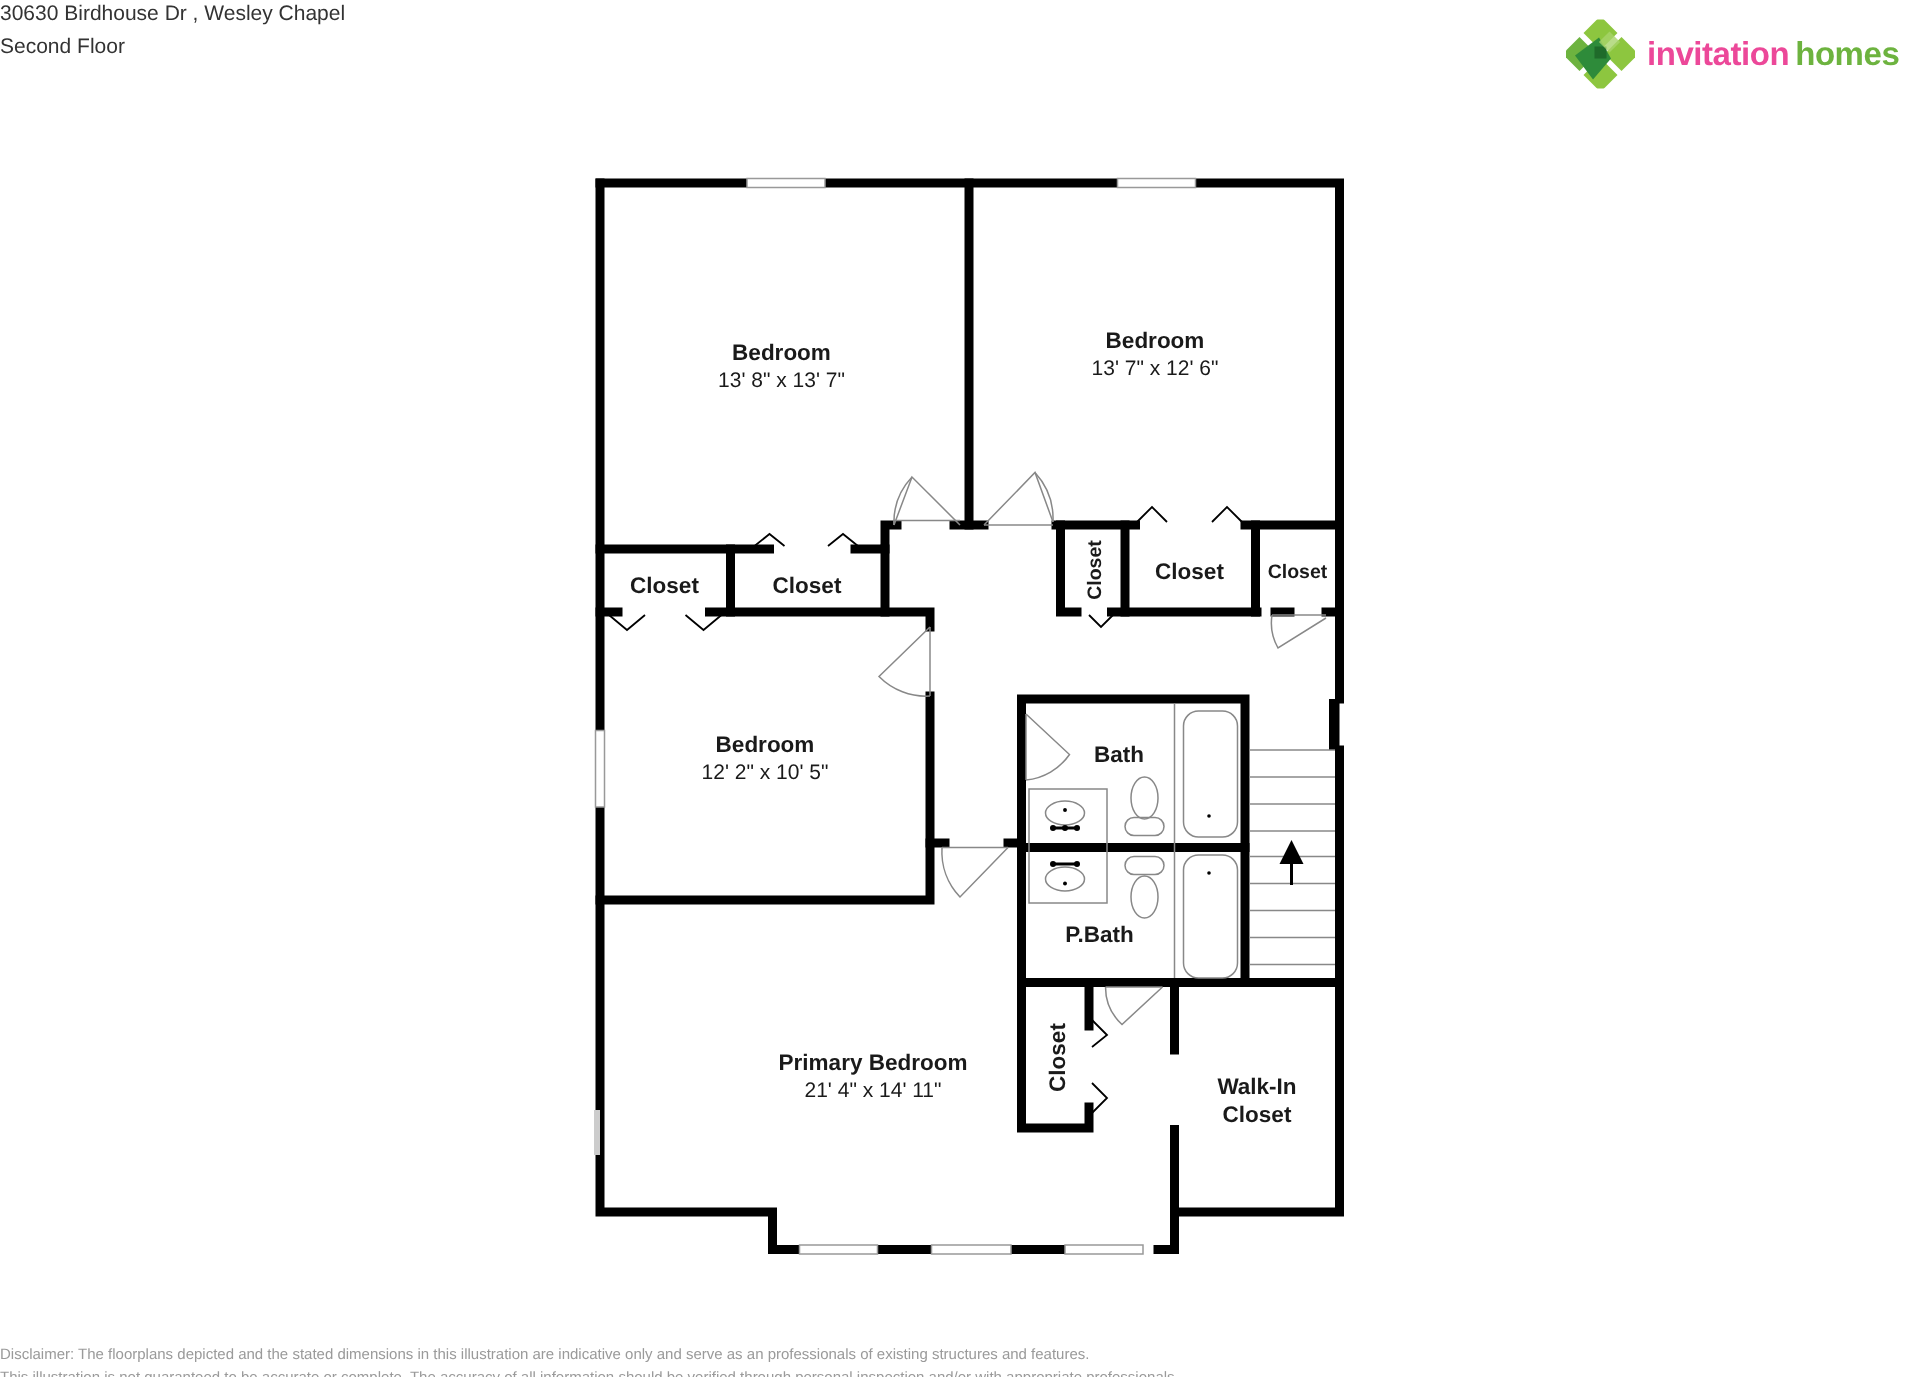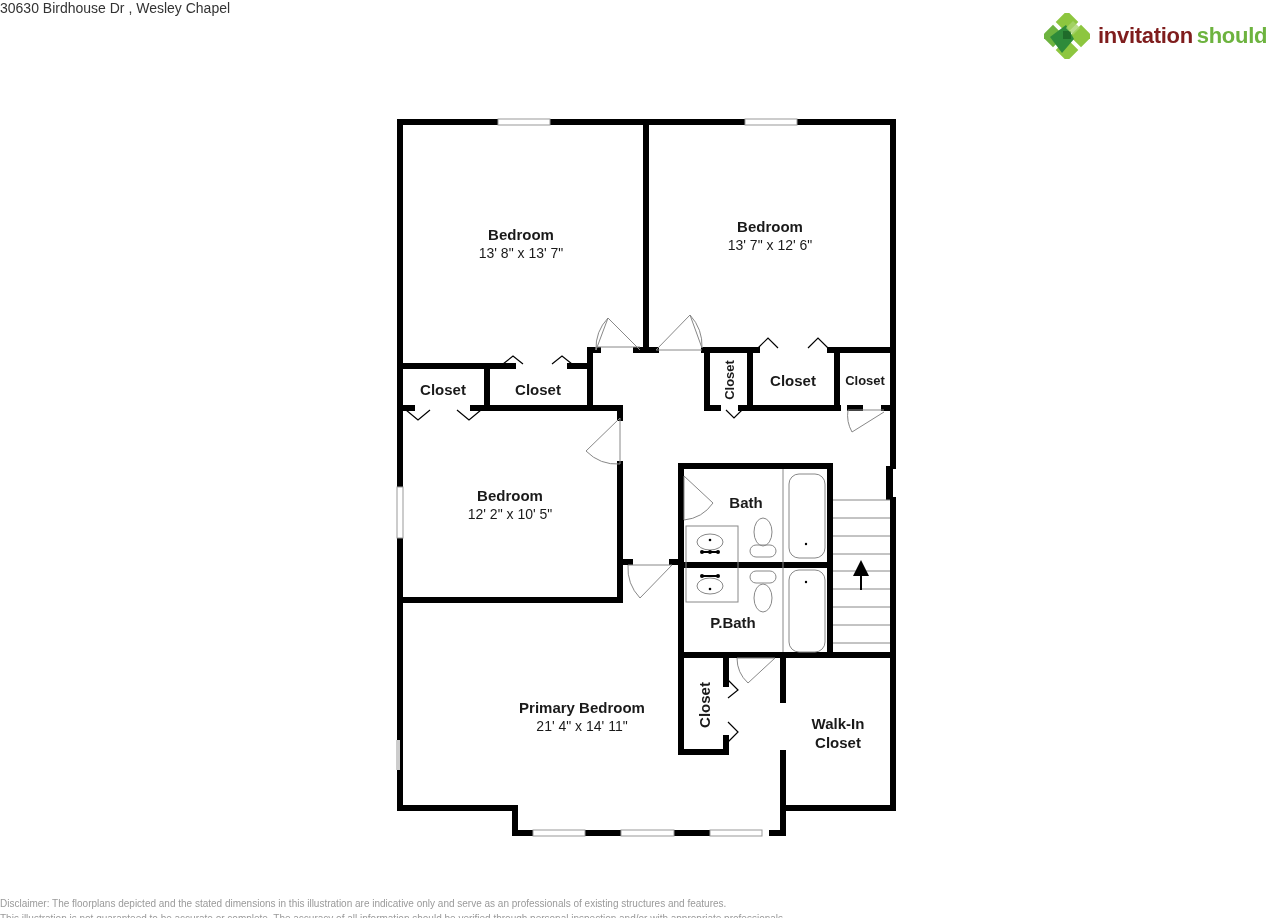--- a/index.html
+++ b/index.html
@@ -3,45 +3,46 @@
 <meta charset="utf-8">
 <style>
   html, body { margin: 0; padding: 0; background: #ffffff; }
   body { width: 1280px; height: 918px; position: relative; overflow: hidden;
          font-family: "Liberation Sans", sans-serif; color: #222; }
   .header { position: absolute; left: 0; top: -3px; font-size: 14px; line-height: 22px; color: #333; }
   .header div { white-space: nowrap; }
   .logo { position: absolute; left: 1044px; top: 11px; width: 236px; height: 50px; display: flex; align-items: center; }
   .logo svg { width: 46px; height: 46px; flex: none; }
   .logo-text { margin-left: 8px; font-size: 22px; font-weight: bold; letter-spacing: -0.3px; white-space: nowrap; }
-  .logo-text .w1 { color: #7f1d1d; }
+  .logo-text .w1 { color: #ec4899; }
   .logo-text .w2 { color: #6db33f; margin-left: 4px; }
   .plan { position: absolute; left: 0; top: 0; width: 1280px; height: 918px; }
   .room-label { font-family: "Liberation Sans", sans-serif; font-weight: bold; font-size: 15px; fill: #1a1a1a; }
   .room-dim { font-family: "Liberation Sans", sans-serif; font-size: 14px; fill: #1a1a1a; }
   .disclaimer { position: absolute; left: 0; top: 896px; font-size: 10px; line-height: 15px; color: #9a9a9a; white-space: nowrap; }
 </style>
 </head>
 <body>
 
 <div class="header">
   <div>30630 Birdhouse Dr , Wesley Chapel</div>
+  <div>Second Floor</div>
 </div>
 
 <div class="logo">
   <svg viewBox="0 0 46 46">
     <rect x="15" y="1" width="16" height="16" transform="rotate(45 23 9)" fill="#8dc63f"></rect>
     <rect x="29" y="15" width="16" height="16" transform="rotate(45 37 23)" fill="#8dc63f"></rect>
     <rect x="15" y="29" width="16" height="16" transform="rotate(45 23 37)" fill="#8dc63f"></rect>
     <rect x="1" y="15" width="16" height="16" transform="rotate(45 9 23)" fill="#6db33f"></rect>
     <polygon points="6,24 22,12 30,26 18,40" fill="#2e8b3a"></polygon>
     <rect x="19" y="18" width="8" height="8" fill="#1f6b2a"></rect>
     <rect x="24" y="10" width="10" height="10" transform="rotate(45 29 15)" fill="#a7d36b" opacity="0.8"></rect>
   </svg>
-  <div class="logo-text"><span class="w1">invitation</span><span class="w2">should</span></div>
+  <div class="logo-text"><span class="w1">invitation</span><span class="w2">homes</span></div>
 </div>
 
 <svg class="plan" viewBox="0 0 1280 918">
   <g fill="none" stroke="#000" stroke-width="6" stroke-linecap="square">
 
     <path d="M400 122 L498 122 M550 122 L745 122 M797 122 L893 122 L893 466"></path>
     <path d="M893 500 L893 808 L783 808 L783 833 L772 833"></path>
     <path d="M400 122 L400 487 M400 538 L400 808 L515 808 L515 833 L533 833"></path>
 
     <path d="M585 833 L621 833 M674 833 L710 833"></path>

